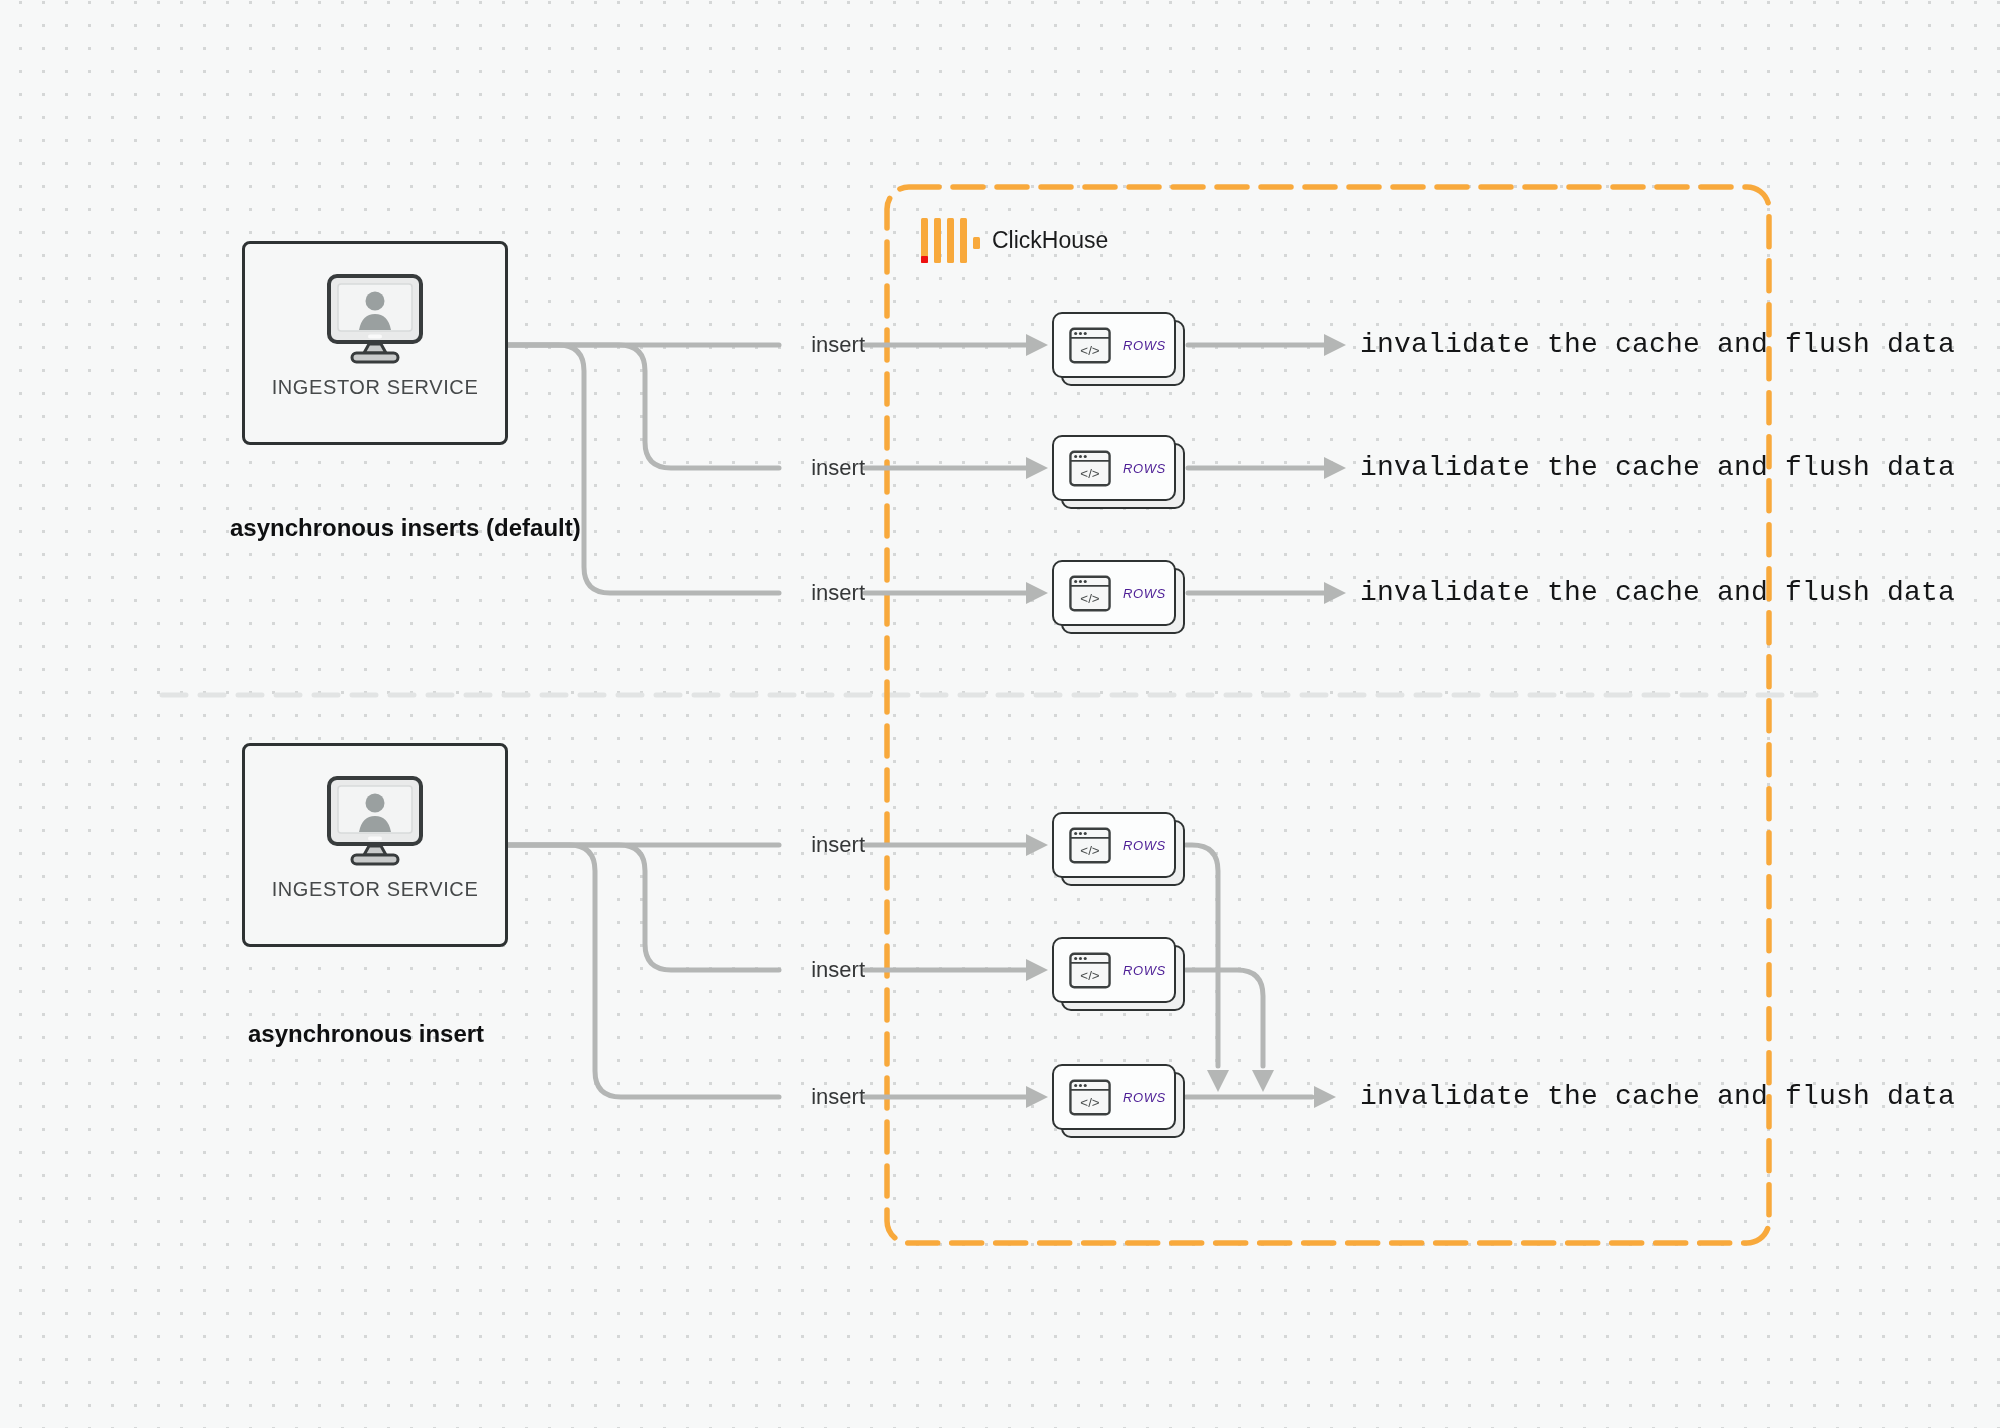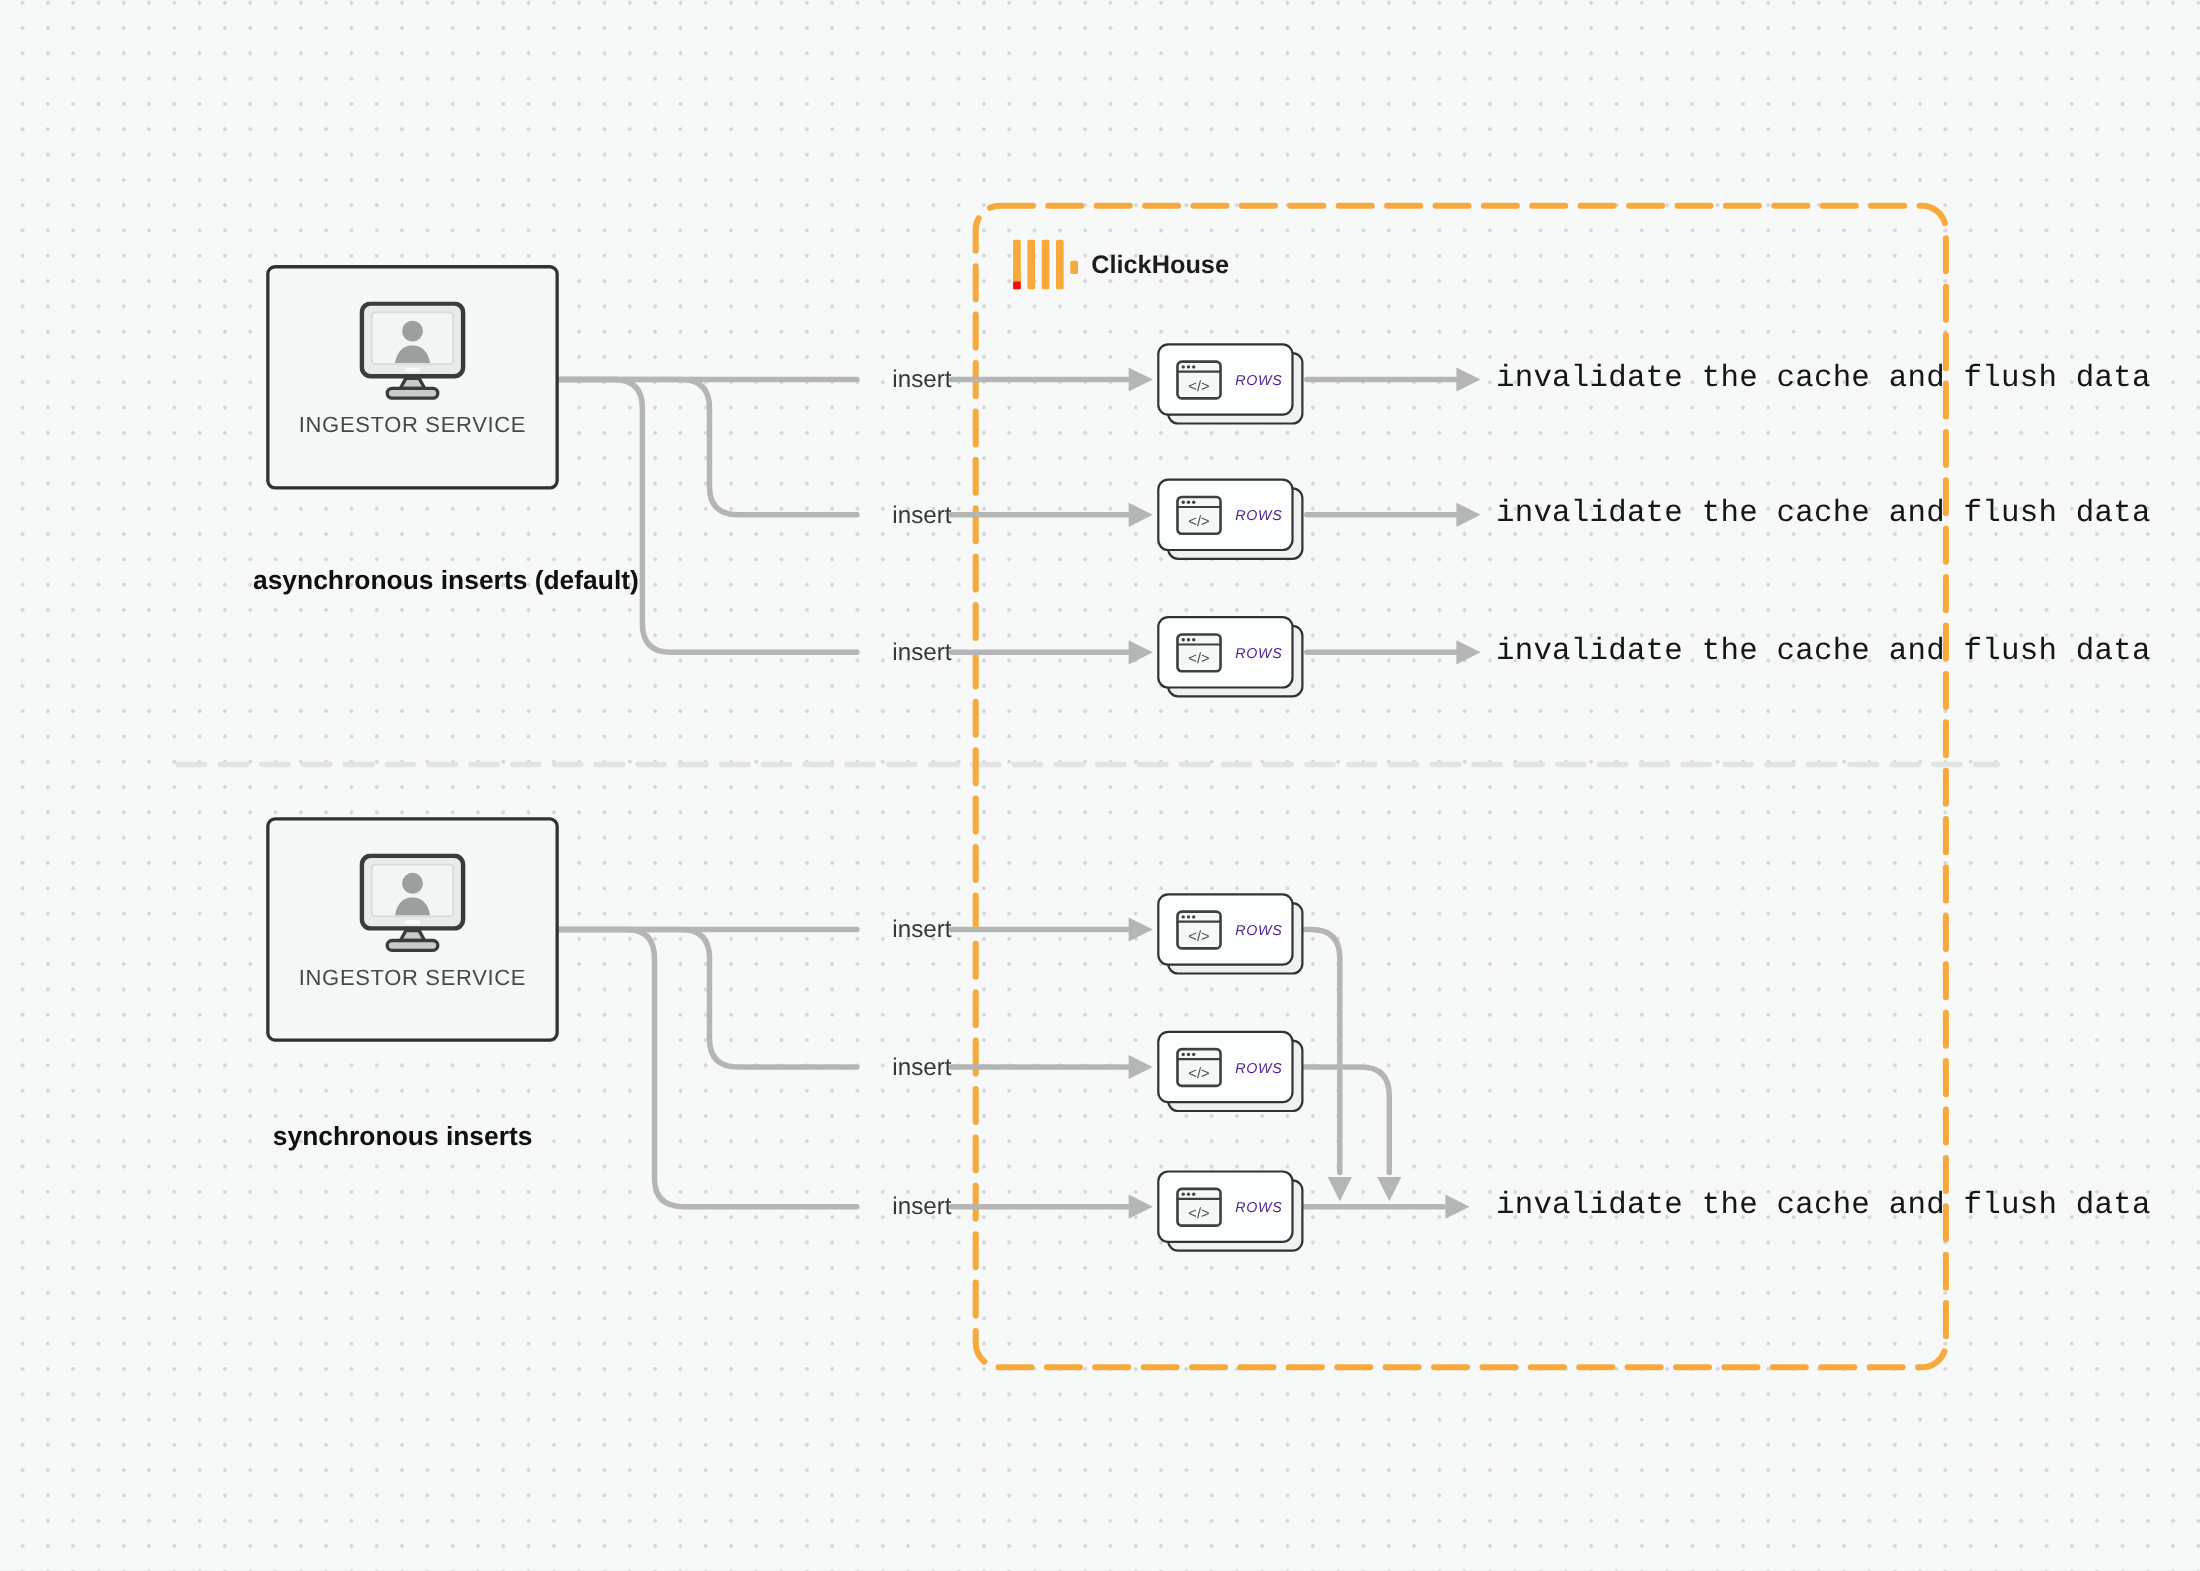--- a/index.html
+++ b/index.html
@@ -46,21 +46,21 @@
     display:flex;align-items:center;padding-left:15px;
   }
   .rows-label{
     font-style:italic;font-size:13px;letter-spacing:0.6px;color:#4c1d95;margin-left:12px;
   }
   
   .ch-logo{position:absolute;width:60px;height:46px;}
   .ch-logo .bar{position:absolute;top:0;width:7px;height:45px;border-radius:1.5px;}
   .ch-logo .bar-short{position:absolute;width:7px;height:12px;top:19px;border-radius:1.5px;}
   .ch-logo .bar-red{position:absolute;width:7px;height:7px;top:38px;border-radius:1px;}
-  .ch-name{position:absolute;font-size:23px;font-weight:700;color:#1b1c1d;white-space:nowrap;}
+  .ch-name{position:absolute;font-size:23px;font-weight:400;color:#1b1c1d;white-space:nowrap;}
 </style>
 </head>
 <body>
 
 <div id="canvas">
 
   <svg class="overlay" width="2000" height="1428" viewBox="0 0 2000 1428">
 
     <line x1="162" y1="695" x2="1816" y2="695" stroke="#e2e4e4" stroke-width="5" stroke-linecap="round" stroke-dasharray="24 14"></line>
 
@@ -127,21 +127,21 @@
       <rect x="4" y="2" width="92" height="66" rx="8" fill="#e9eaea" stroke="#383c3d" stroke-width="4"></rect>
       <rect x="13" y="10" width="74" height="47" rx="3" fill="#f3f4f4" stroke="#d8dada" stroke-width="1.5"></rect>
       <circle cx="50" cy="27" r="9.5" fill="#9aa0a0"></circle>
       <path d="M34,56 Q37,40 50,40 Q63,40 66,56 Z" fill="#9aa0a0"></path>
       <rect x="43" y="60.5" width="14" height="4" rx="2" fill="#fafafa"></rect>
       <path d="M44,70 h12 l5,9 h-22 Z" fill="#c9cbcb" stroke="#383c3d" stroke-width="3" stroke-linejoin="round"></path>
       <rect x="27" y="79" width="46" height="9" rx="4.5" fill="#c9cbcb" stroke="#383c3d" stroke-width="3"></rect>
     </svg>
     <div class="ingestor-label">INGESTOR SERVICE</div>
   </div>
-  <div class="caption" style="left:248px;top:1020px">synchronous inserts</div>
+  <div class="caption" style="left:248px;top:1020px">asynchronous insert</div>
 
   <div class="ch-logo" style="left:921px;top:218px">
     <span class="bar" style="left:0;background:#F8A93C"></span>
     <span class="bar" style="left:13px;background:#F8A93C"></span>
     <span class="bar" style="left:26px;background:#F8A93C"></span>
     <span class="bar" style="left:39px;background:#F8A93C"></span>
     <span class="bar-short" style="left:52px;background:#F8A93C"></span>
     <span class="bar-red" style="left:0;background:#EE1010"></span>
   </div>
   <div class="ch-name" style="left:992px;top:227px">ClickHouse</div>

